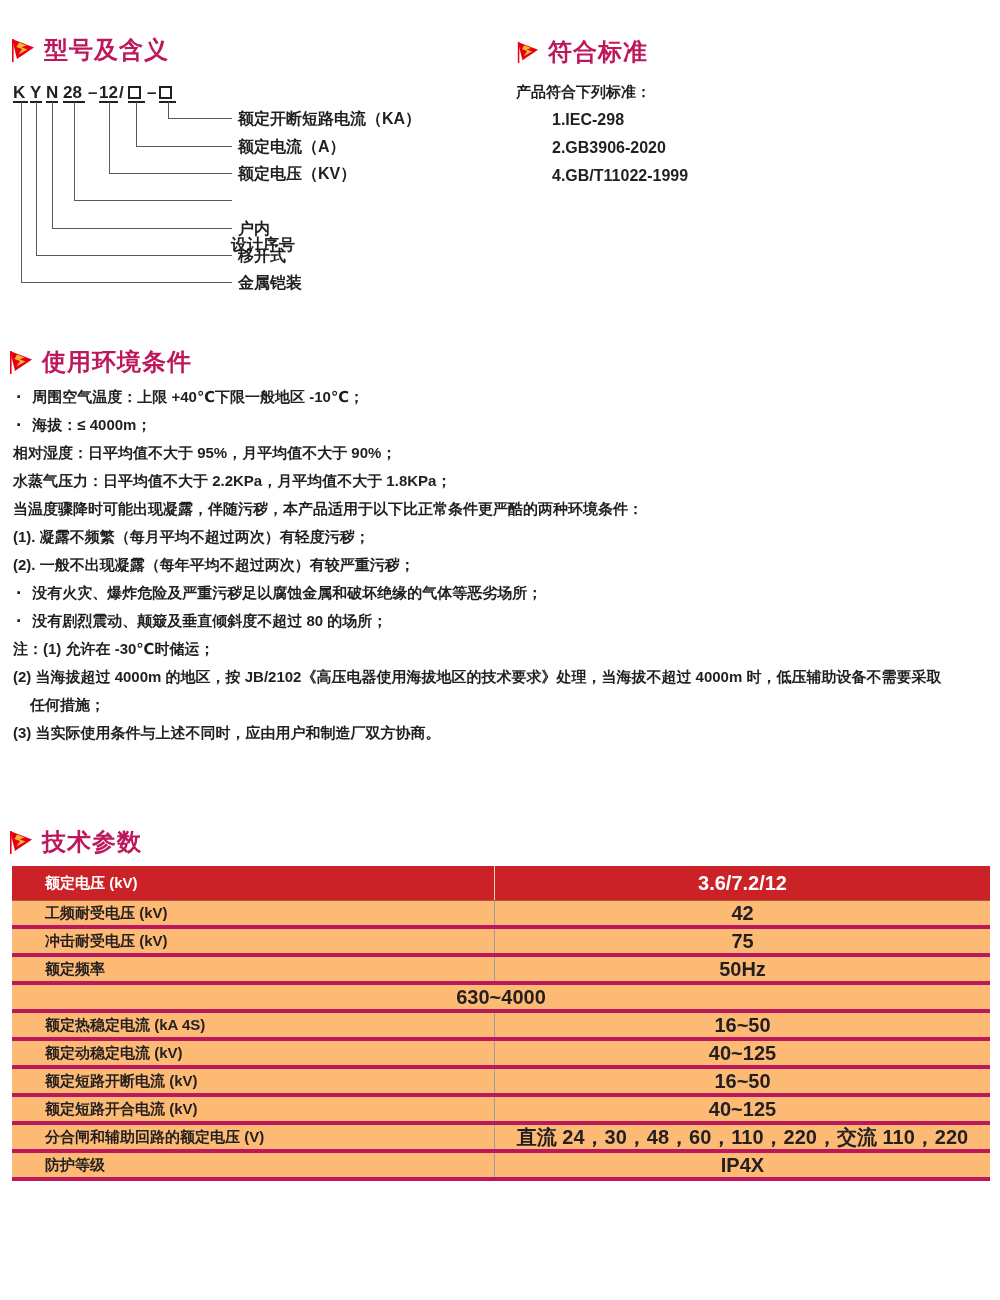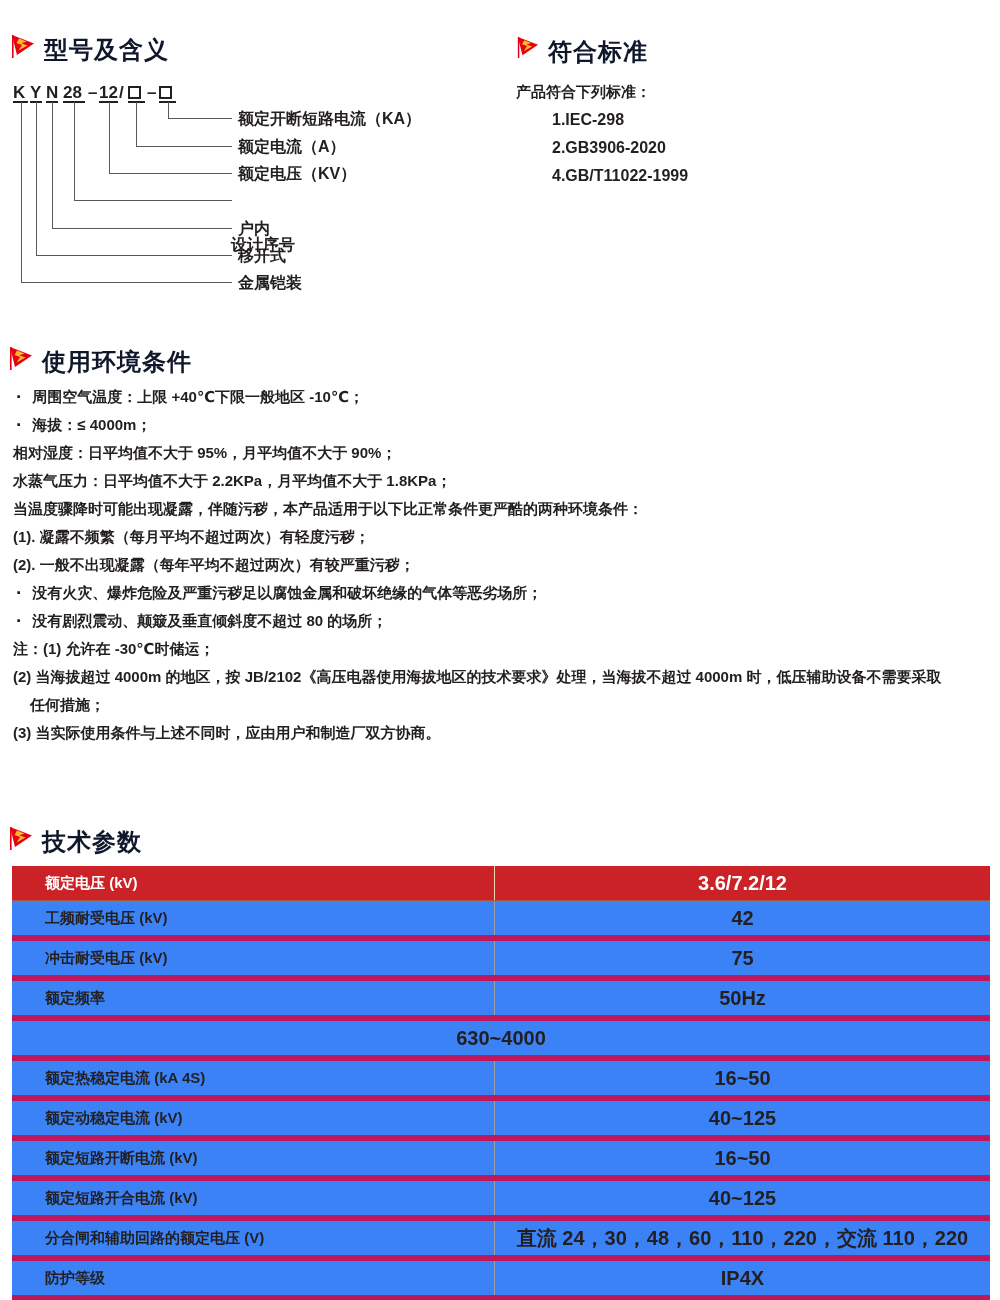--- a/index.html
+++ b/index.html
@@ -1,22 +1,22 @@
 <!DOCTYPE html>
 <html><head>
 <meta charset="utf-8">
 <style>
   * { margin:0; padding:0; box-sizing:border-box; }
   html,body { background:#ffffff; }
   body { font-family:"Liberation Sans","DejaVu Sans",sans-serif; color:#231F20; }
   .page { position:relative; width:1000px; height:1300px; background:#ffffff; overflow:hidden; }
 
   
-  .sec-title { position:absolute; display:flex; gap:9px;
-               color:#0f172a; font-size:24px; font-weight:bold; letter-spacing:1px; }
+  .sec-title { position:absolute; display:flex; align-items:center; gap:9px;
+               color:#be185d; font-size:24px; font-weight:bold; letter-spacing:1px; }
   .flag-icon { flex:0 0 auto; }
 
   
   #model-diagram { position:absolute; left:0; top:80px; width:520px; height:230px; }
   .mchar  { position:absolute; top:3px; font-size:17px; font-weight:bold; letter-spacing:0; }
   .mbox   { position:absolute; top:6px; width:13px; height:13px; border:2px solid #231F20; }
   .munder { position:absolute; top:21px; height:2px; background:#231F20; }
   .conn   { position:absolute; border-left:1px solid #58595B; border-bottom:1px solid #58595B; }
   .mlabel { position:absolute; font-size:16px; font-weight:bold; line-height:20px; white-space:nowrap; }
 
@@ -26,21 +26,21 @@
   .std-item  { font-size:16px; font-weight:bold; line-height:28px;margin-left:36px; }
 
   
   #env-lines { position:absolute; left:13px; top:383px; width:975px; }
   .env-line { font-size:15px; font-weight:bold; line-height:28px; white-space:nowrap; }
   .env-line.bullet::before { content:"·"; font-size:19px; margin:0 10px 0 3px; vertical-align:-1px; }
   .env-line.indent { padding-left:17px; }
 
   
   #param-table { position:absolute; left:12px; top:866px; width:978px; }
-  .t-row { display:flex; align-items:stretch; height:40px; border-bottom:6px solid #be185d; background:#3b82f6; }
+  .t-row { display:flex; align-items:stretch; height:28px; border-bottom:4px solid #be185d; background:#fdba74; }
   .t-row .c1 { width:483px; padding-left:33px; display:flex; align-items:center;
                border-right:1px solid #9E9E9E; font-size:15px; font-weight:bold; }
   .t-row .c2 { flex:1; display:flex; align-items:center; justify-content:center;
                font-size:20px; font-weight:bold; }
   .t-row.head { background:#CB2227; color:#ffffff; height:35px; border-bottom:1px solid #B3553A; }
   .t-row.head .c1 { border-right:1px solid #F2D8B5; }
 </style>
 </head>
 <body>
 

